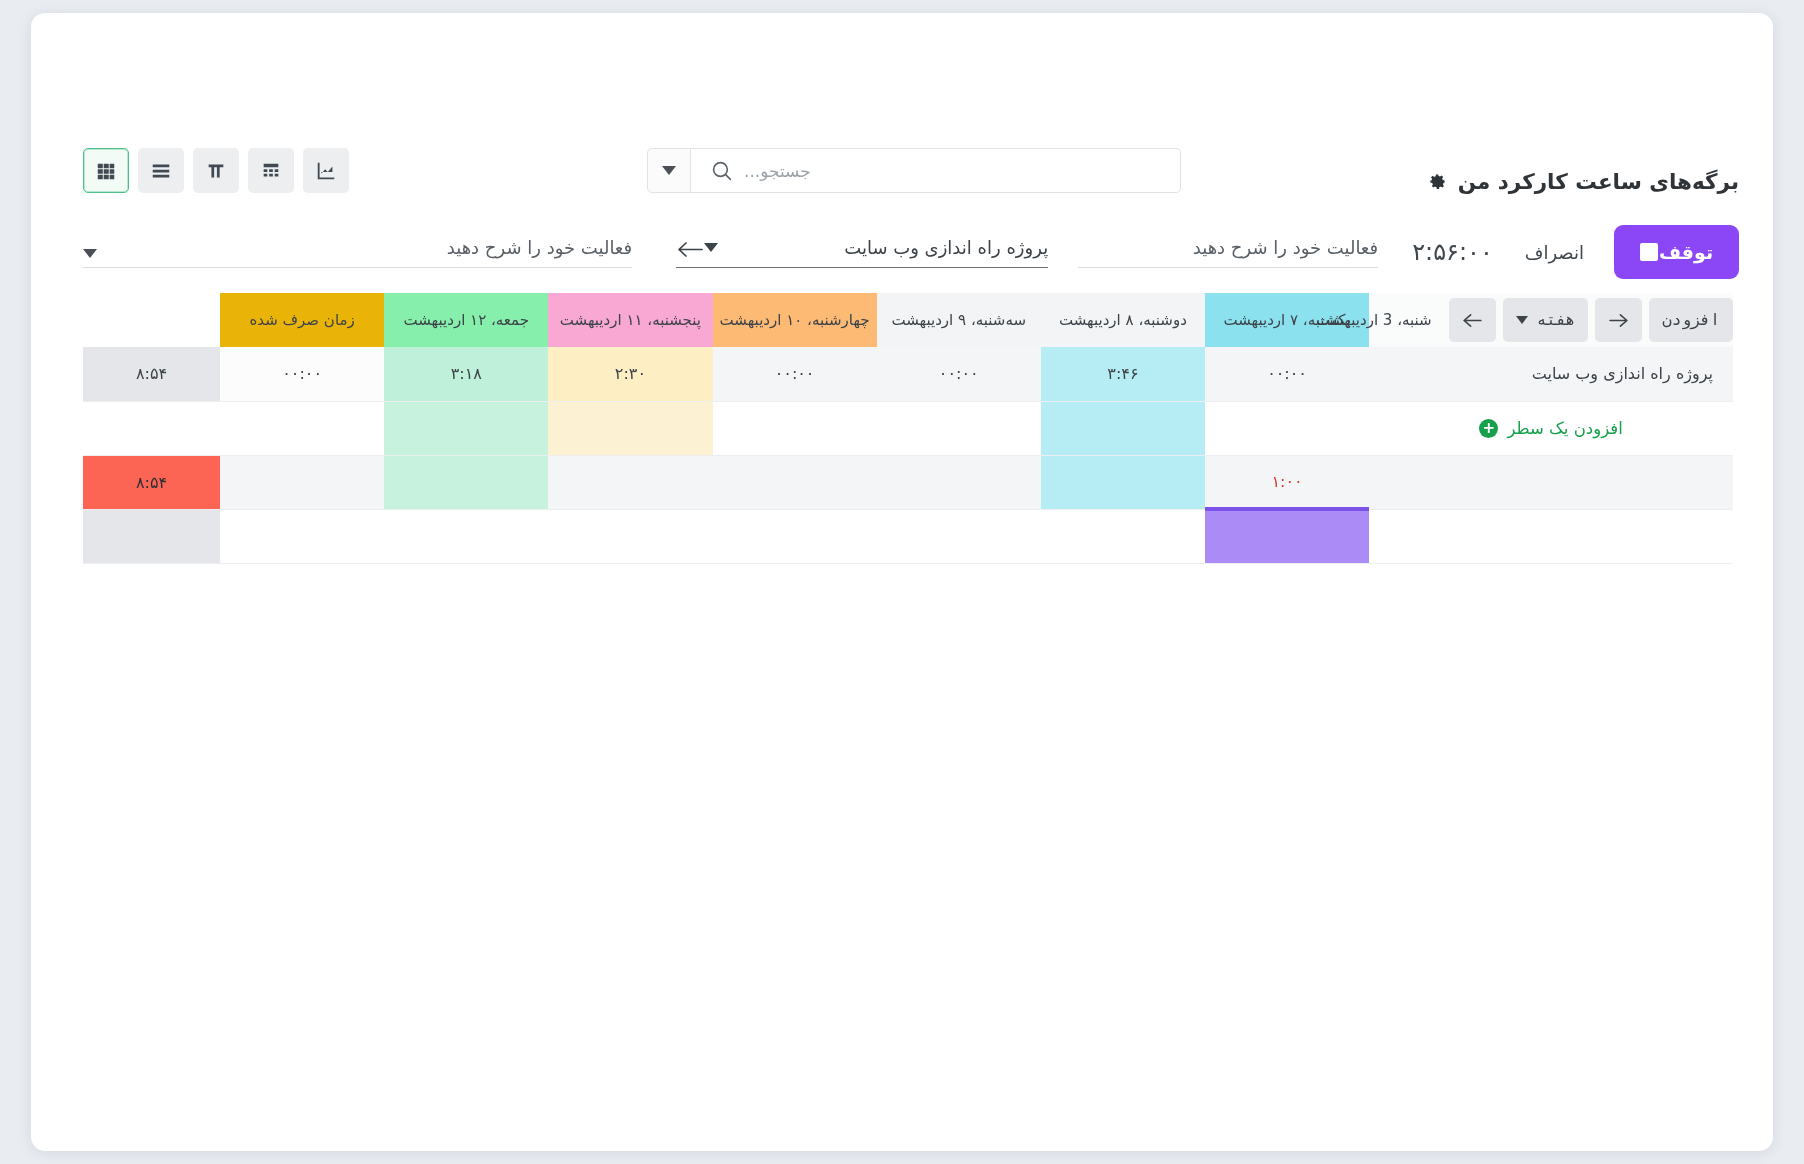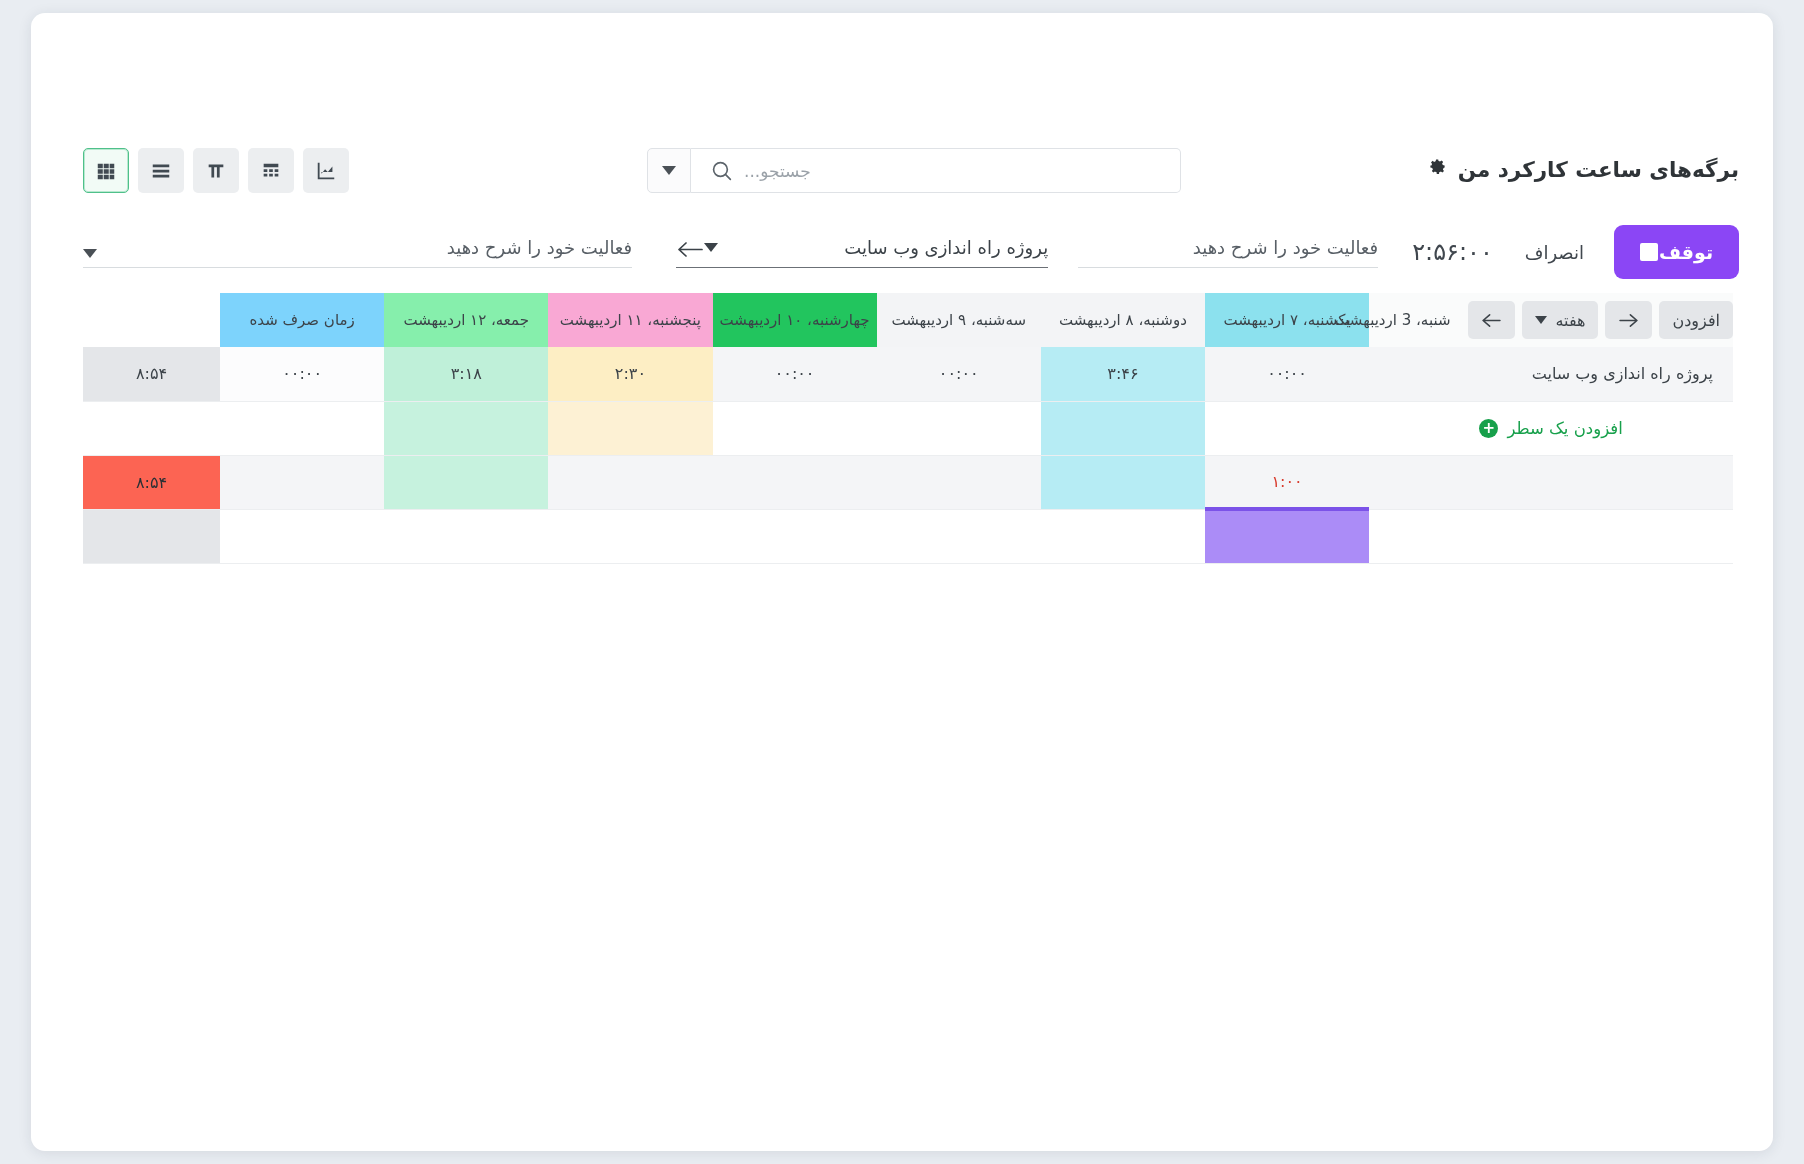--- a/index.html
+++ b/index.html
@@ -35,22 +35,22 @@
     font-weight: 700;
     color: #7b3ff2;
     letter-spacing: -.5px;
     line-height: 1;
     white-space: nowrap;
   }
   .logo-mark { width: 52px; height: 44px; display:block; }
 
   .page-title-row {
     position: absolute;
-    right: 34px; top: 144px;
-    display: flex; gap: 11px;
+    right: 34px; top: 156px;
+    display: flex; align-items: center; gap: 11px;
   }
   .page-title {
     font-size: 21.5px; font-weight: 700; color: #2f3438;
     white-space: nowrap;
   }
   .gear-icon { width: 19px; height: 19px; display:block; fill:#2f3438; }
 
   
   .toolbar {
     position: absolute;
@@ -207,38 +207,38 @@
   .hdr {
     background: #f3f4f6;
     color: #3c4349;
     font-size: 15px;
     font-weight: 400;
     white-space: nowrap;
     border-bottom: 1px solid #e2e5e8;
   }
   .hdr.hl-cyan   { background: #8ce1ee; }
   .hdr.hl-green  { background: #f9a8d4; }
-  .hdr.hl-yellow { background: #22c55e; }
-  .hdr.hl-total  { background: #7dd3fc; margin-top: 16px; }
+  .hdr.hl-yellow { background: #fdba74; }
+  .hdr.hl-total  { background: #eab308; margin-top: 16px; }
   .hdr.hl-white  { background: #86efac; }
 
   .nav-cell {
     background: #fafbfb;
     padding: 0 8px;
   }
   .nav-inner {
     display: flex; align-items: center; justify-content: flex-start;
     gap: 7px; height: 100%;
     direction: rtl;
   }
   .nav-btn {
     background: #e4e6e9;
     border: none; border-radius: 5px;
-    height: 38px; padding: 0 13px;
-    font-family: Liberation Serif, serif; font-size: 16px; color: #3c4349;
+    height: 44px; padding: 0 13px;
+    font-family: Liberation Mono, monospace; font-size: 16px; color: #3c4349;
     display: flex; align-items: center; justify-content: center; gap: 9px;
     cursor: pointer; white-space: nowrap;
   }
   .nav-btn svg { display:block; stroke:#3c4349; fill:none; stroke-width:1.7; }
   .nav-date {
     font-size: 15px; color: #3c4349;
     margin-right: 10px; white-space: nowrap;
   }
   .mini-caret {
     width:0;height:0;

